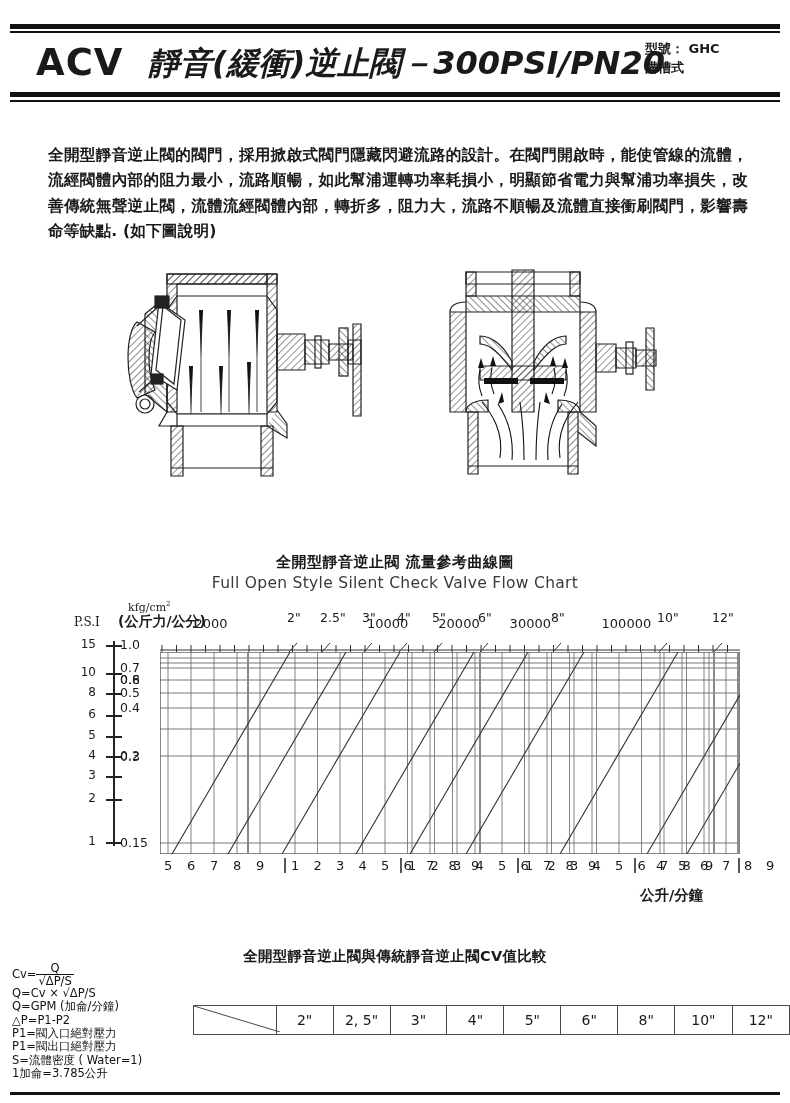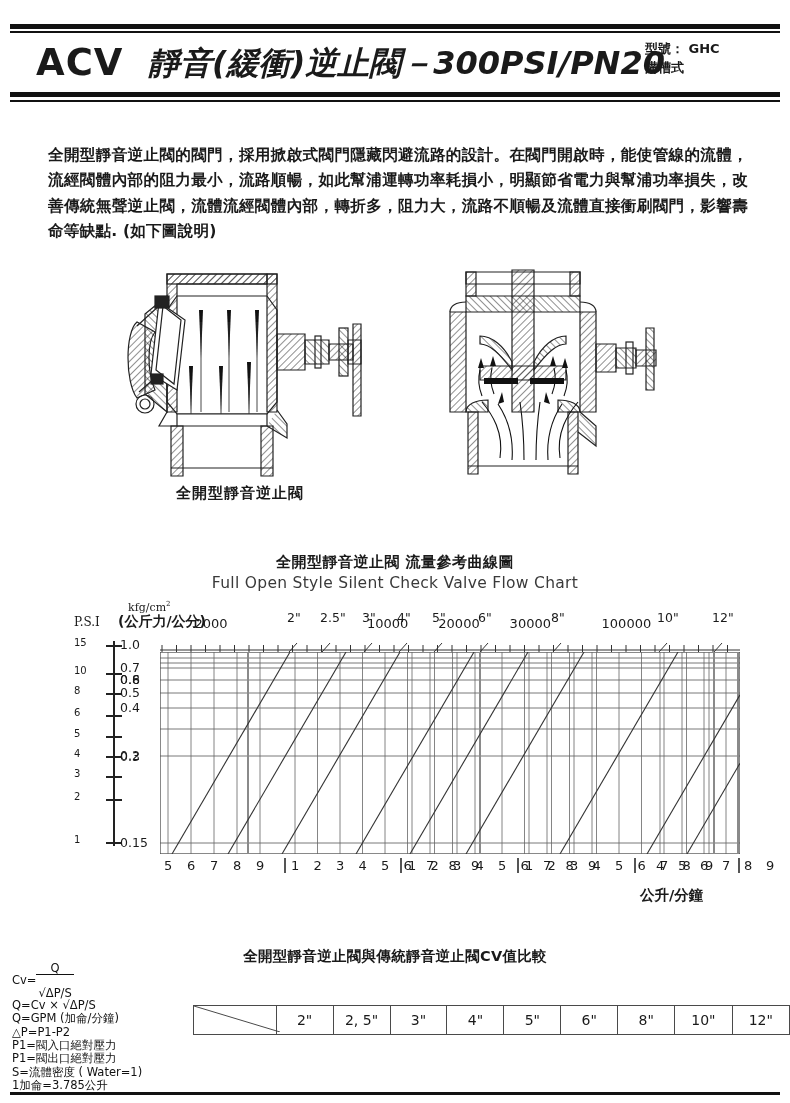--- a/index.html
+++ b/index.html
@@ -55,21 +55,21 @@
     position:absolute;left:0;top:574px;width:790px;text-align:center;
     font-size:15.5px;letter-spacing:0.3px;color:#3a3a3a;
   }
   #chart-area{position:absolute;left:0;top:596px;width:790px;height:330px;}
 
   #axis-label-psi{position:absolute;left:74px;top:19px;font-size:12px;font-family:"DejaVu Serif","Liberation Serif",serif;}
   #axis-label-kgf{position:absolute;left:128px;top:4px;font-size:11px;font-family:"DejaVu Serif","Liberation Serif",serif;}
   #axis-label-kgf sup{font-size:7px;}
   #axis-label-kgf-zh{position:absolute;left:118px;top:17px;font-size:14px;font-weight:bold;white-space:nowrap;}
 
-  .psi-tick{position:absolute;left:74px;font-size:10px;text-align:left;width:22px;font-family:"DejaVu Sans","Liberation Sans",sans-serif;}
+  .psi-tick{position:absolute;left:74px;font-size:12px;text-align:right;width:22px;font-family:"DejaVu Sans","Liberation Sans",sans-serif;}
   .kgf-tick{position:absolute;left:120px;font-size:12.5px;width:34px;text-align:left;}
 
   #psi-axis-line{position:absolute;left:113px;width:2px;background:#222;}
   .psi-dash{position:absolute;left:106px;width:16px;height:2px;background:#222;}
 
   #grid-box{position:absolute;left:160px;top:56px;width:580px;height:202px;}
   .size-label{position:absolute;top:14px;font-size:12.5px;white-space:nowrap;}
   #size-tick-strip{position:absolute;left:160px;top:47px;width:580px;height:9px;}
 
   #xaxis-numbers{position:absolute;left:120px;top:262px;width:660px;height:18px;}
@@ -80,21 +80,21 @@
 
   
   #formula-block{
     position:absolute;left:12px;top:962px;width:175px;
     font-size:11.5px;line-height:1.16;color:#111;
     font-family:"DejaVu Sans","Liberation Sans",sans-serif;
   }
   #formula-block .fline{white-space:nowrap;}
   .frac{display:inline-block;vertical-align:middle;text-align:center;line-height:1.05;}
   .frac .num{display:block;border-bottom:1px solid #111;padding:0 3px;}
-  .frac .den{display:block;padding:0 2px;margin-top:12px;}
+  .frac .den{display:block;padding:0 2px;}
 
   
   #cv-title{
     position:absolute;left:0;top:947px;width:790px;text-align:center;
     font-size:14.5px;font-weight:bold;letter-spacing:0.3px;
   }
   #cv-table{
     position:absolute;left:193px;top:1005px;border-collapse:collapse;
     font-size:14px;
   }
@@ -187,21 +187,20 @@
       </g>
       <g stroke="#333" stroke-width="0.9" fill="none">
         <line x1="86" y1="60" x2="86" y2="150"></line>
         <line x1="114" y1="60" x2="114" y2="150"></line>
         <line x1="142" y1="60" x2="142" y2="150"></line>
         <line x1="76" y1="118" x2="76" y2="152"></line>
         <line x1="106" y1="118" x2="106" y2="152"></line>
         <line x1="134" y1="116" x2="134" y2="152"></line>
       </g>
     </svg>
-    <div class="figure-caption">全開型靜音逆止閥</div>
   </div>
 
   <div class="figure-block" id="figure-right">
     <svg class="fig-svg" width="250" height="218" viewBox="0 0 250 218">
       <g stroke="#222" fill="none" stroke-width="1.2">
 
         <path d="M46 10 H160 V22 H46 Z" fill="#fff"></path>
         <path d="M46 10 H56 V34 H46 Z" fill="url(#hatchA)"></path>
         <path d="M150 10 H160 V34 H150 Z" fill="url(#hatchA)"></path>
 

